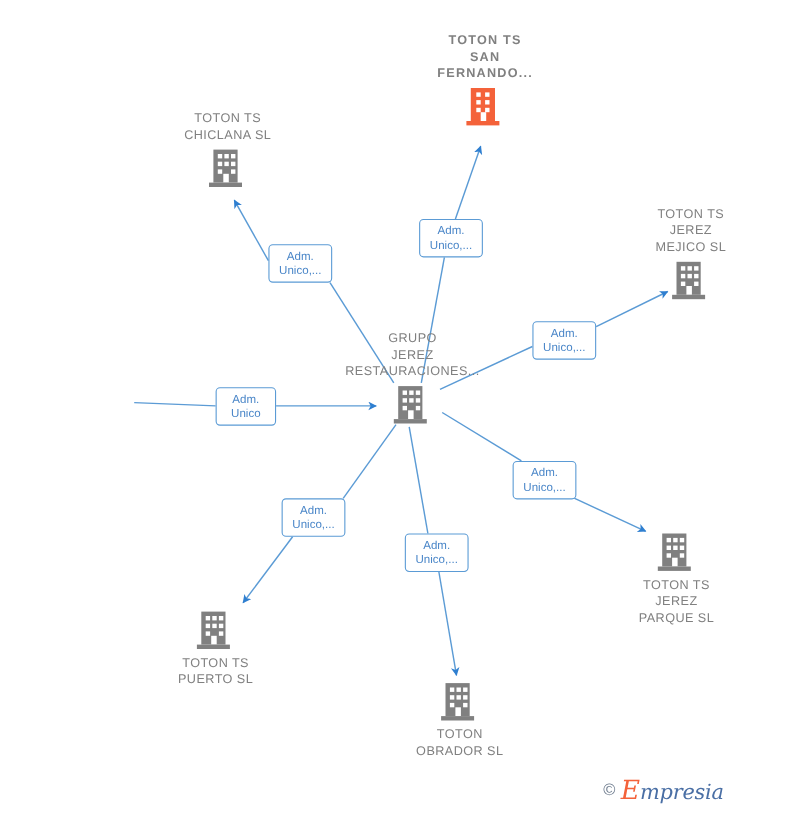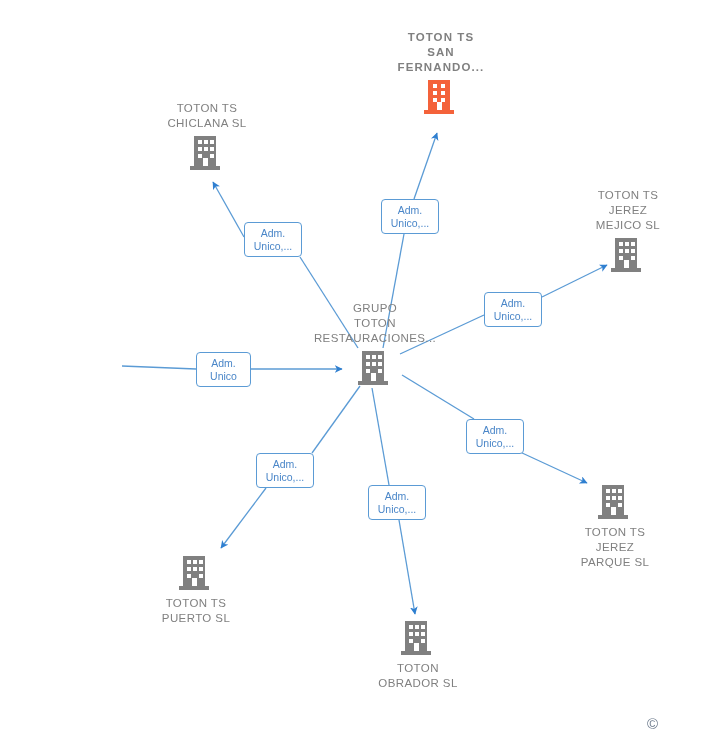--- a/index.html
+++ b/index.html
@@ -243,21 +243,21 @@
         <div class="win" style="left:20px; top:19px;"></div>
         <div class="door"></div>
         <div class="base"></div>
       </div>
     </div>
   </div>
 
 
   <div class="node label-top" style="left:375px; top:301px;">
     <div class="node-label">GRUPO
-TOTON
+JEREZ
 RESTAURACIONES...</div>
     <div class="node-icon">
       <div class="bld">
         <div class="body"></div>
         <div class="win" style="left:8px;  top:5px;"></div>
         <div class="win" style="left:14px; top:5px;"></div>
         <div class="win" style="left:20px; top:5px;"></div>
         <div class="win" style="left:8px;  top:12px;"></div>
         <div class="win" style="left:14px; top:12px;"></div>
         <div class="win" style="left:20px; top:12px;"></div>
@@ -346,15 +346,16 @@
 Unico,...</div>
 
   <div class="edge-label" style="left:256px; top:453px; width:58px; height:35px;">Adm.
 Unico,...</div>
 
   <div class="edge-label" style="left:368px; top:485px; width:58px; height:35px;">Adm.
 Unico,...</div>
 
   <div id="watermark">
     <span class="copy">©</span>
+    <span class="brand"><span class="cap">E</span><span>mpresia</span></span>
   </div>
 
 </div>
 
 </body></html>

